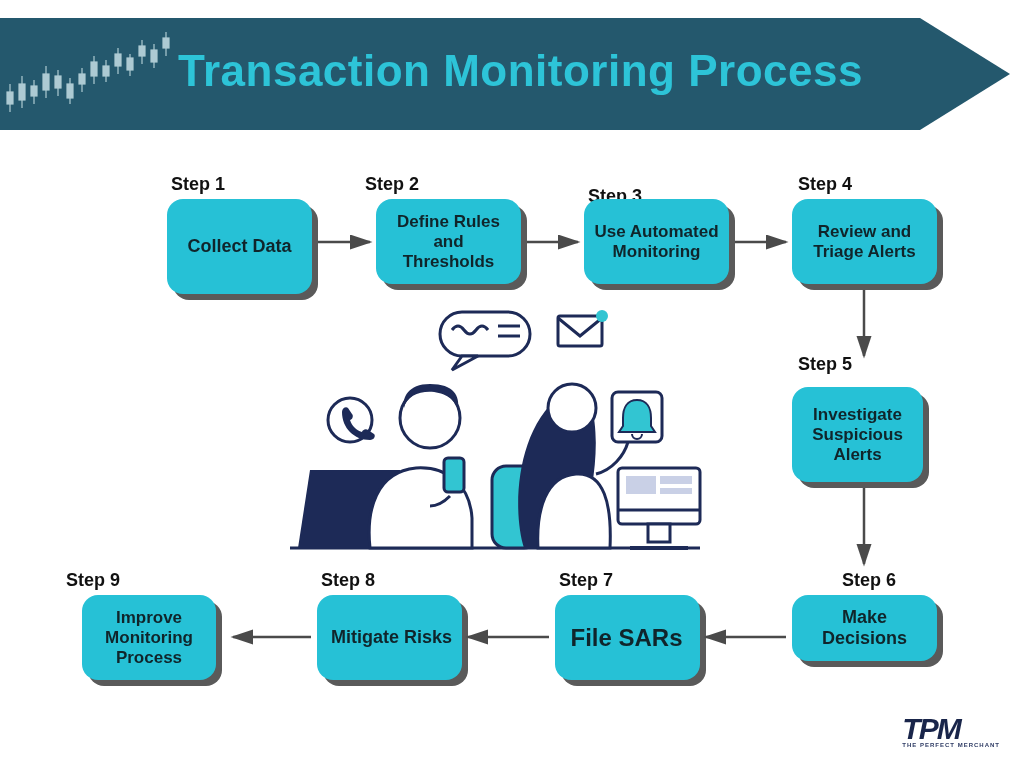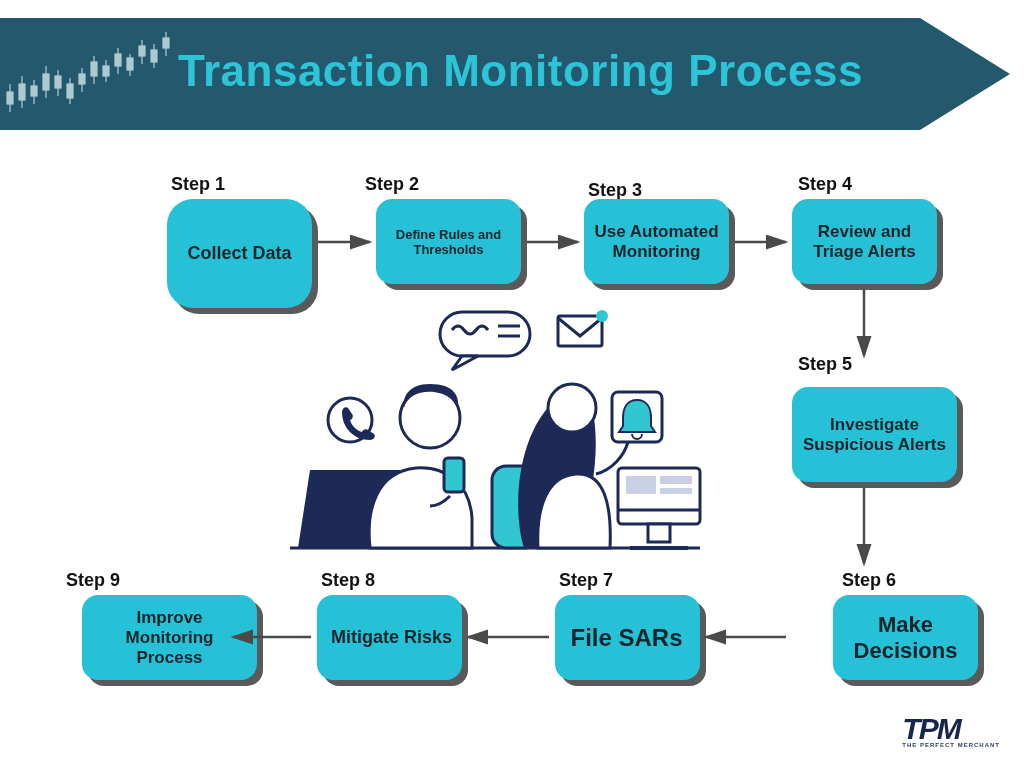--- a/index.html
+++ b/index.html
@@ -134,61 +134,61 @@
         <line x1="164" y1="6" x2="164" y2="30"></line>
           <rect x="161" y="12" width="6" height="10"></rect>
       </g>
     </svg>
   </div>
 
   <div class="banner-title">Transaction Monitoring Process</div>
 </div>
 
 <div class="step-label" style="left:171px; top:174px;">Step 1</div>
-<div class="step-box" style="left:167px; top:199px; width:145px; height:109px; font-size:18px;border-radius:26px;">
+<div class="step-box" style="left:167px; top:199px; width:145px; height:95px; font-size:18px;">
   <span>Collect Data</span>
 </div>
 
 <div class="step-label" style="left:365px; top:174px;">Step 2</div>
-<div class="step-box" style="left:376px; top:199px; width:145px; height:85px; font-size:13px;">
+<div class="step-box" style="left:376px; top:199px; width:145px; height:85px; font-size:17px;">
   <span>Define Rules and Thresholds</span>
 </div>
 
-<div class="step-label" style="left:588px; top:180px;">Step 3</div>
+<div class="step-label" style="left:588px; top:186px;">Step 3</div>
 <div class="step-box" style="left:584px; top:199px; width:145px; height:85px; font-size:17px;">
   <span>Use Automated Monitoring</span>
 </div>
 
 <div class="step-label" style="left:798px; top:174px;">Step 4</div>
 <div class="step-box" style="left:792px; top:199px; width:145px; height:85px; font-size:17px;">
   <span>Review and Triage Alerts</span>
 </div>
 
 <div class="step-label" style="left:798px; top:354px;">Step 5</div>
-<div class="step-box" style="left:792px; top:387px; width:165px; height:95px; font-size:17px;">
+<div class="step-box" style="left:792px; top:387px; width:131px; height:95px; font-size:17px;">
   <span>Investigate Suspicious Alerts</span>
 </div>
 
 <div class="step-label" style="left:798px; top:570px;margin-left:44px;">Step 6</div>
-<div class="step-box" style="left:792px; top:595px; width:145px; height:85px; font-size:22px;margin-left:41px;">
+<div class="step-box" style="left:792px; top:595px; width:145px; height:66px; font-size:18px;">
   <span>Make Decisions</span>
 </div>
 
 <div class="step-label" style="left:559px; top:570px;">Step 7</div>
 <div class="step-box" style="left:555px; top:595px; width:145px; height:85px; font-size:24px;padding-left:8px;">
   <span>File SARs</span>
 </div>
 
 <div class="step-label" style="left:321px; top:570px;text-align:center;">Step 8</div>
 <div class="step-box" style="left:317px; top:595px; width:145px; height:85px; font-size:18px;justify-content:flex-end;">
   <span>Mitigate Risks</span>
 </div>
 
 <div class="step-label" style="left:66px; top:570px;">Step 9</div>
-<div class="step-box" style="left:82px; top:595px; width:175px; height:85px; font-size:17px;">
+<div class="step-box" style="left:82px; top:595px; width:134px; height:85px; font-size:17px;">
   <span>Improve Monitoring Process</span>
 </div>
 
 <svg width="1024" height="768" style="position:absolute;left:0;top:0;pointer-events:none">
   <defs>
     <marker id="ah" markerWidth="10" markerHeight="10" refX="8" refY="3" orient="auto" markerUnits="strokeWidth">
       <path d="M0,0 L0,6 L9,3 z" class="arrowhead"></path>
     </marker>
   </defs>
   <line x1="318" y1="242" x2="370" y2="242" class="arrow" marker-end="url(#ah)"></line>

